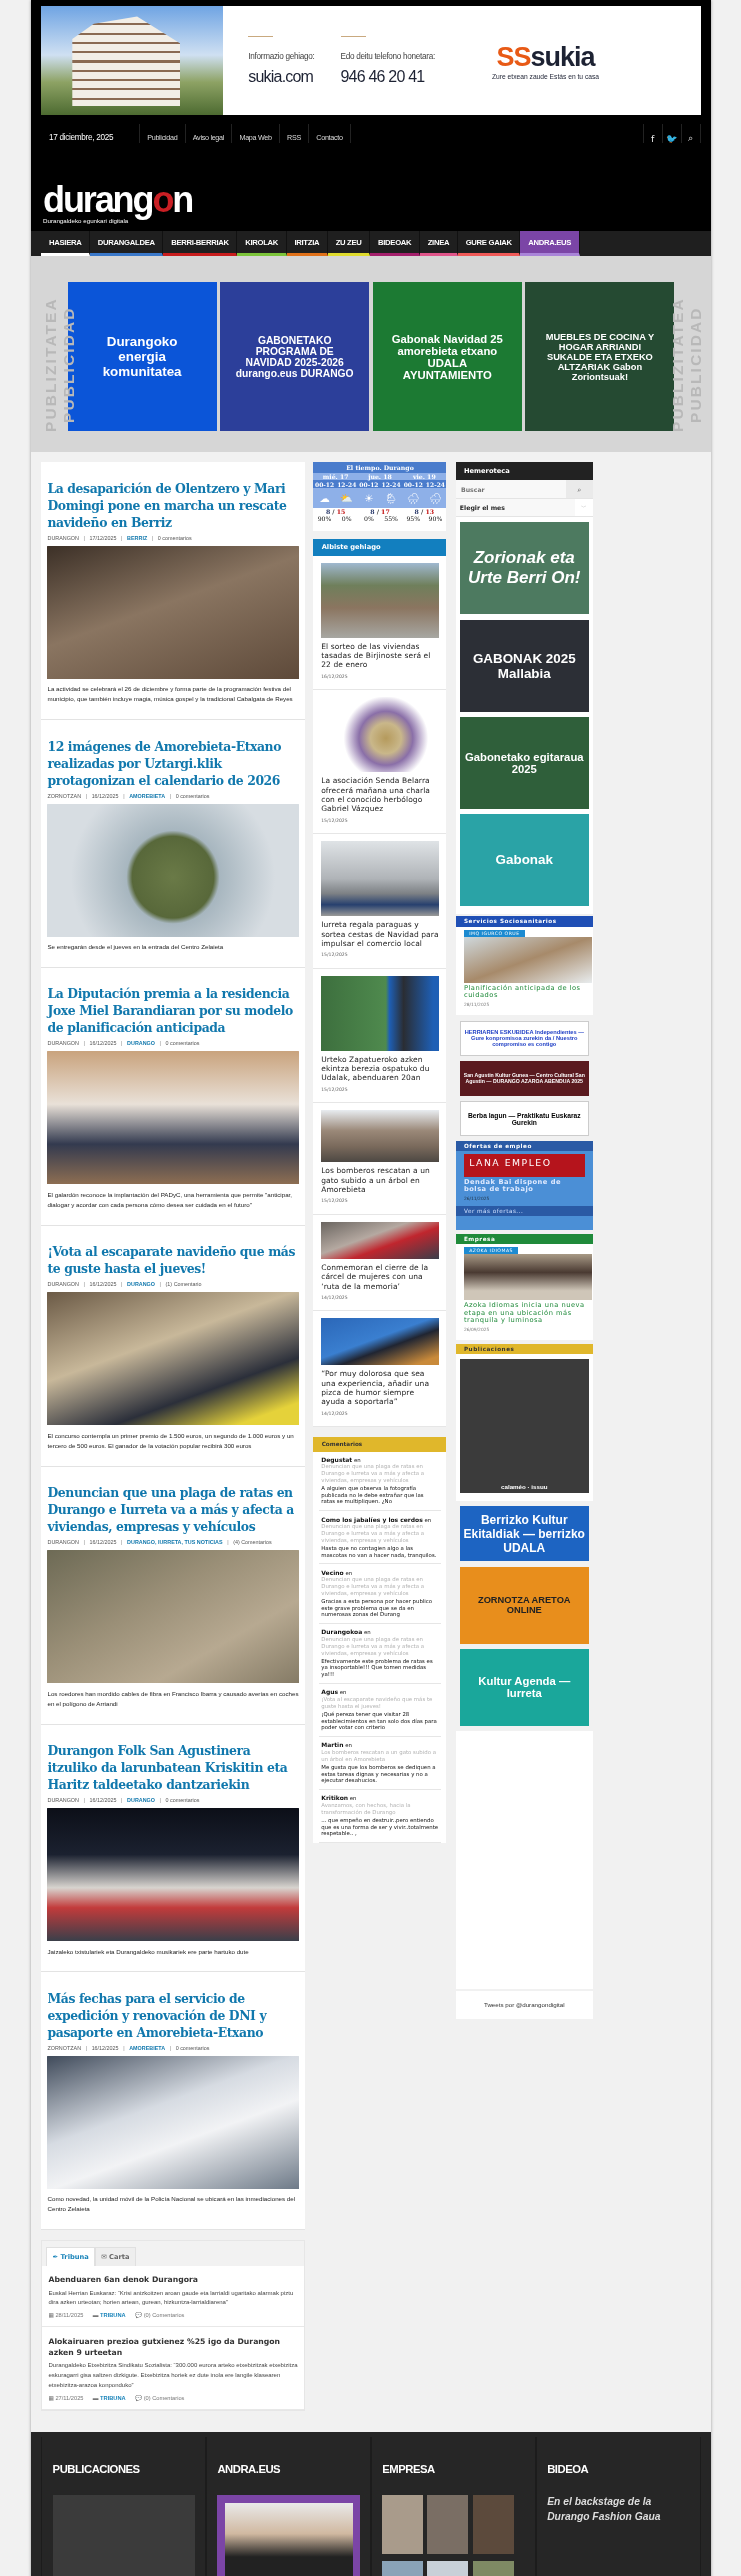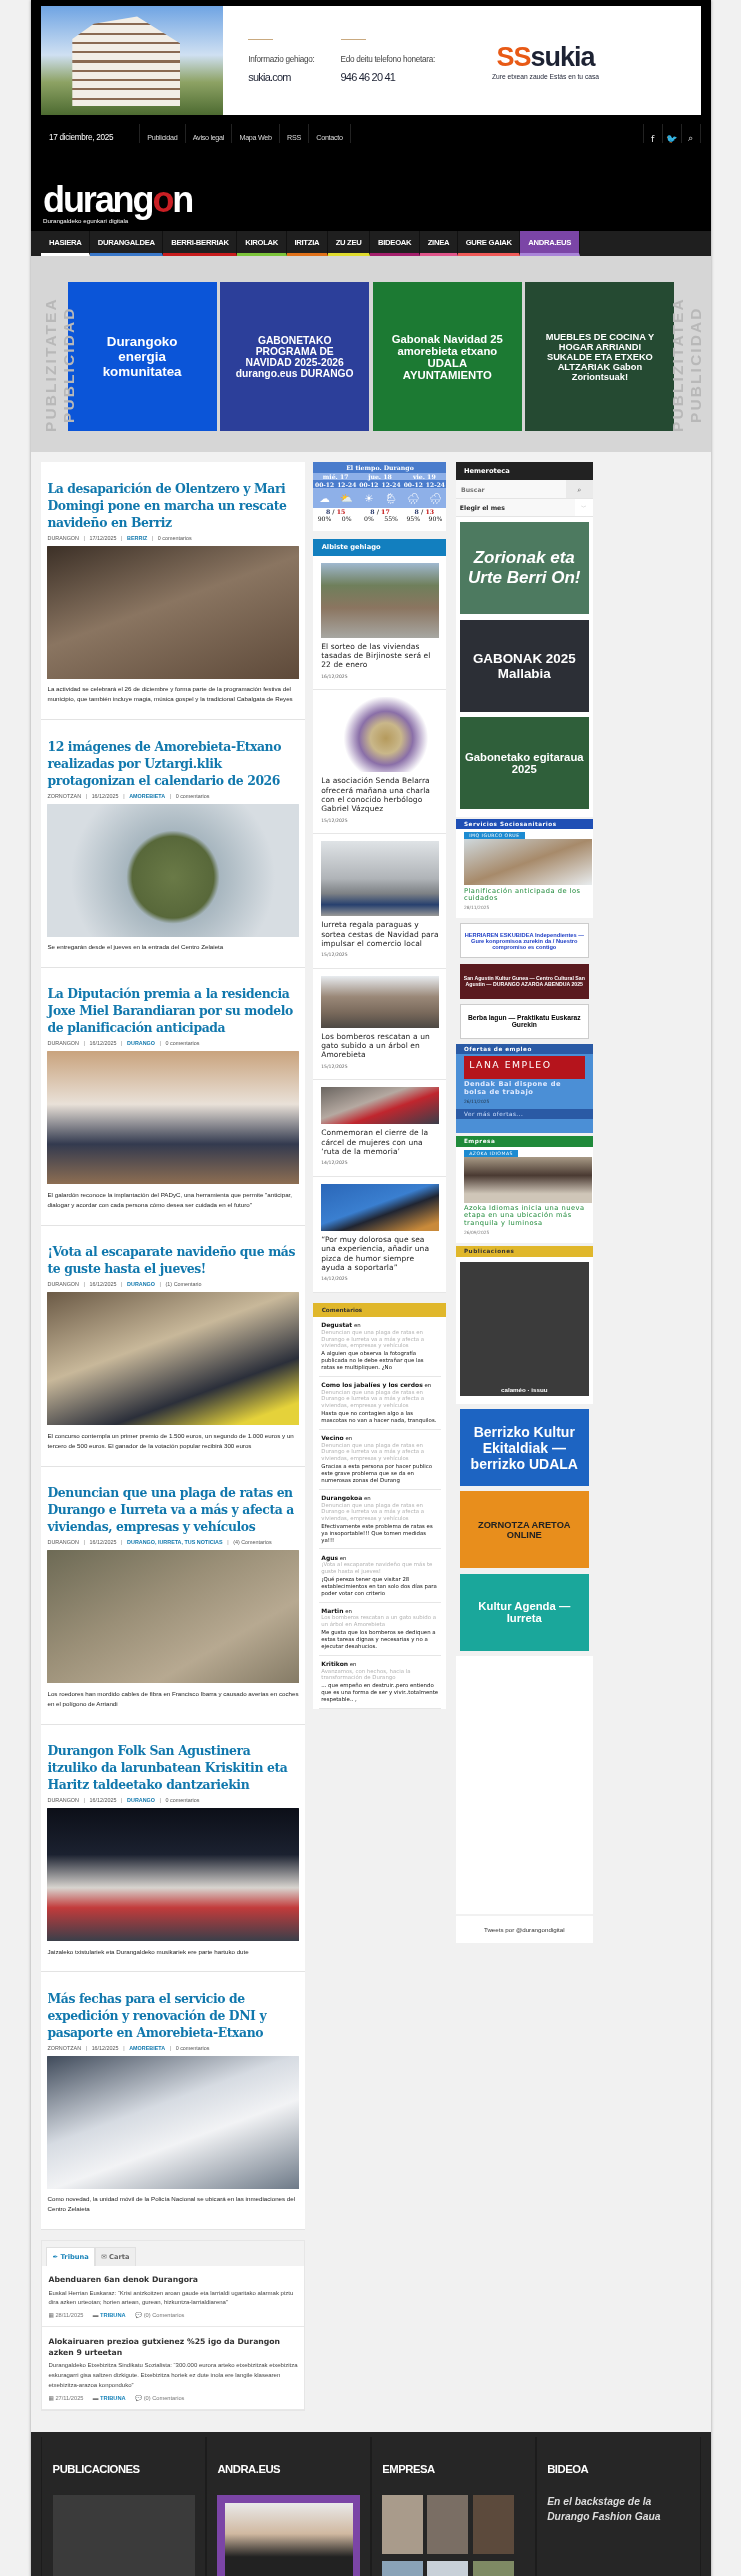--- a/index.html
+++ b/index.html
@@ -5,21 +5,21 @@
 *{box-sizing:border-box;margin:0;padding:0}
 body{background:#f1f1f1;font-family:"DejaVu Sans",sans-serif;color:#222;width:742px}
 .page{width:680px;margin:0 auto;background:#f1f1f1;box-shadow:0 0 3.1px rgba(0,0,0,.35)}
 .topad{background:#000;padding:6.2px 10.3px 0}
 .topad-inner{height:109px;display:flex;background:#fff}
 .topad-img{width:182px;height:109px;background:linear-gradient(180deg,#6fa4e3 0%,#cfe0f2 45%,#8da264 70%,#4d6b31 100%);position:relative}
 .topad-img .bld{position:absolute;left:31px;top:10.3px;width:108px;height:90px;background:repeating-linear-gradient(180deg,#f2eee6 0 7.2px,#8a6a52 7.2px 9.3px);clip-path:polygon(20% 8%,60% 0,100% 30%,100% 100%,0 100%,0 25%)}
 .topad-text{flex:1;display:flex;align-items:center;padding-left:25px;gap:26px;font-family:"Liberation Sans",sans-serif}
 .topad-col .bar{width:25px;height:1.5px;background:#c9a97f;margin-bottom:14.4px}
 .topad-col .lbl{font-size:8.2px;color:#444;letter-spacing:-0.3px}
-.topad-col .val{font-size:11px;color:#1d2233;margin-top:7.2px;letter-spacing:-0.8px}
+.topad-col .val{font-size:16px;color:#1d2233;margin-top:7.2px;letter-spacing:-0.8px}
 .sukia{margin-left:31px;text-align:center}
 .sukia .logo{font-size:27px;font-weight:bold;color:#1d2233;letter-spacing:-1px}
 .sukia .logo span{color:#e85a16}
 .sukia .tag{font-size:6.7px;color:#1d2233}
 .topbar{background:#000;height:72px;display:flex;align-items:flex-start;padding-top:9.3px}
 .topbar-date{color:#fff;font-family:"Liberation Sans",sans-serif;font-size:8.2px;width:108px;padding-left:18px;line-height:28px;letter-spacing:-0.3px}
 .toplinks{display:flex;border-left:0.5px solid #222}
 .toplinks a{color:#ddd;text-decoration:none;font-family:"Liberation Sans",sans-serif;font-size:7.2px;padding:0 7.2px;line-height:28px;border-right:0.5px solid #222;letter-spacing:-0.3px}
 .topsocial{margin-left:auto;display:flex;margin-right:10.3px;border-left:0.5px solid #222}
 .topsocial span{width:19px;height:28px;display:flex;align-items:center;justify-content:center;color:#eee;font-size:9.3px;border-right:0.5px solid #222}
@@ -292,20 +292,25 @@
             <div class="img" style="background:radial-gradient(circle at 55% 55%,#b59a5c 0,#c9b78a 20%,#8a6fa8 35%,#ffffff 55%)"></div>
             <h4>La asociación Senda Belarra ofrecerá mañana una charla con el conocido herbólogo Gabriel Vázquez</h4>
             <div class="d">15/12/2025</div>
           </div>
         <div class="newsitem">
             <div class="img" style="background:linear-gradient(180deg,#dfe3e6,#b0b4b8 50%,#7d8185 70%,#27406e 85%,#9a9a98)"></div>
             <h4>Iurreta regala paraguas y sortea cestas de Navidad para impulsar el comercio local</h4>
             <div class="d">15/12/2025</div>
           </div>
         <div class="newsitem">
+            <div class="img" style="background:linear-gradient(90deg,#3d6f3e 0,#4f8a4e 55%,#1e5fb5 58%,#2a2d33 70%,#1e5fb5 95%)"></div>
+            <h4>Urteko Zapatueroko azken ekintza berezia ospatuko du Udalak, abenduaren 20an</h4>
+            <div class="d">15/12/2025</div>
+          </div>
+        <div class="newsitem">
             <div class="img" style="height:52px;background:linear-gradient(180deg,#e8ecf0,#9a8878 40%,#7a6a5c 70%,#4d4843)"></div>
             <h4>Los bomberos rescatan a un gato subido a un árbol en Amorebieta</h4>
             <div class="d">15/12/2025</div>
           </div>
         <div class="newsitem">
             <div class="img" style="height:37px;background:linear-gradient(160deg,#6a6560,#b5a9a1 40%,#c0262e 60%,#3a3e4a)"></div>
             <h4>Conmemoran el cierre de la cárcel de mujeres con una ‘ruta de la memoria’</h4>
             <div class="d">14/12/2025</div>
           </div>
         <div class="newsitem">
@@ -336,20 +341,21 @@
               <span>⌕</span>
             </div>
         </div>
         <div class="selectrow">
           <div class="sv">Elegir el mes</div>
           <div class="chev">﹀</div>
         </div>
         <div class="sidead" style="height:92px;background:#4d7a60;color:#fff;font-size:17px;font-style:italic">Zorionak eta Urte Berri On!</div>
         <div class="sidead" style="height:92px;background:#2c2f36;color:#fff;font-size:13.4px">GABONAK 2025 Mallabia</div>
         <div class="sidead" style="height:92px;background:#2f5f3a;color:#fff;font-size:11.3px">Gabonetako egitaraua 2025</div>
+        <div class="sidead" style="height:92px;background:#2aa3a6;color:#fff;font-size:13.4px">Gabonak</div>
       </div>
 
       <div class="rbox" style="margin-top:2.1px">
         <div class="sect-title" style="background:#1f4fb5">Servicios Sociosanitarios</div>
         <span class="tagpill">IMQ IGURCO ORUE</span>
         <div class="sideimg" style="background:linear-gradient(160deg,#cfd8dc,#a78a6a 50%,#e8ecee)"></div>
         <div class="sidehead" style="color:#1f8a3a">Planificación anticipada de los cuidados</div>
         <div class="sidedate">28/11/2025</div>
       </div>
 
@@ -371,21 +377,21 @@
         <div class="sideimg" style="background:linear-gradient(180deg,#a89a86,#4a3a32 40%,#cfc6b8 80%)"></div>
         <div class="sidehead" style="color:#1f8a3a;font-weight:normal">Azoka Idiomas inicia una nueva etapa en una ubicación más tranquila y luminosa</div>
         <div class="sidedate">26/09/2025</div>
       </div>
 
       <div class="rbox" style="margin-top:3.1px">
         <div class="sect-title" style="background:#e0b72b;color:#333">Publicaciones</div>
         <div class="sidead" style="height:134px;background:#3b3b3b;color:#fff;font-size:6.2px;justify-content:flex-end;padding-bottom:3.1px">calaméo · issuu</div>
       </div>
 
-      <div class="sidead" style="height:77px;background:#1d64c2;color:#fff;font-size:14px">Berrizko Kultur Ekitaldiak — berrizko UDALA</div>
+      <div class="sidead" style="height:55px;background:#1d64c2;color:#fff;font-size:12px">Berrizko Kultur Ekitaldiak — berrizko UDALA</div>
       <div class="sidead" style="height:77px;background:#e88e1c;color:#222;font-size:9.3px">ZORNOTZA ARETOA ONLINE</div>
       <div class="sidead" style="height:77px;background:#1aa79b;color:#fff;font-size:11.3px">Kultur Agenda — Iurreta</div>
 
       <div class="rbox" style="margin-top:5.2px;height:258px"></div>
       <div class="rbox" style="margin-top:2.1px;padding:10.3px 0;text-align:center;font-family:'Liberation Sans',sans-serif;font-size:6.2px;color:#333">Tweets por @durangondigital</div>
     </div>
   </div>
 
   <footer class="footer-cols">
     <div class="fcol">

